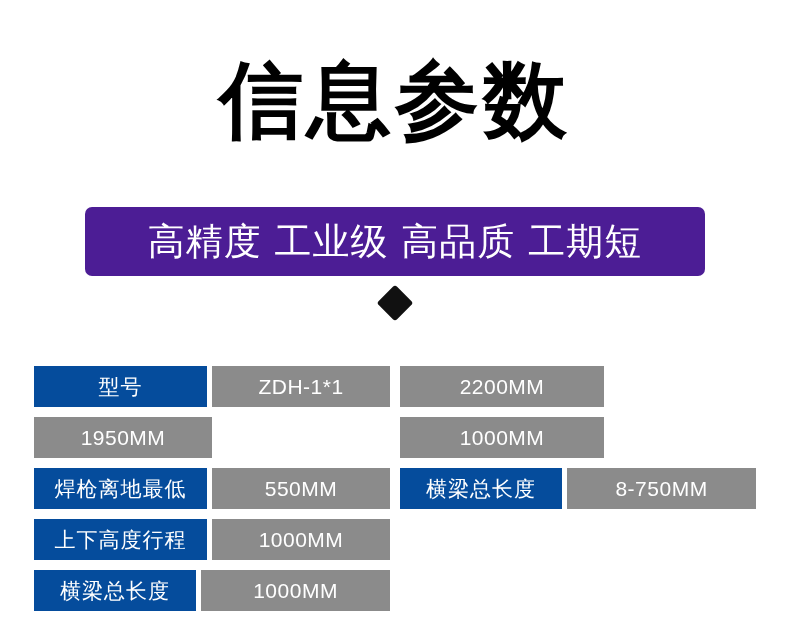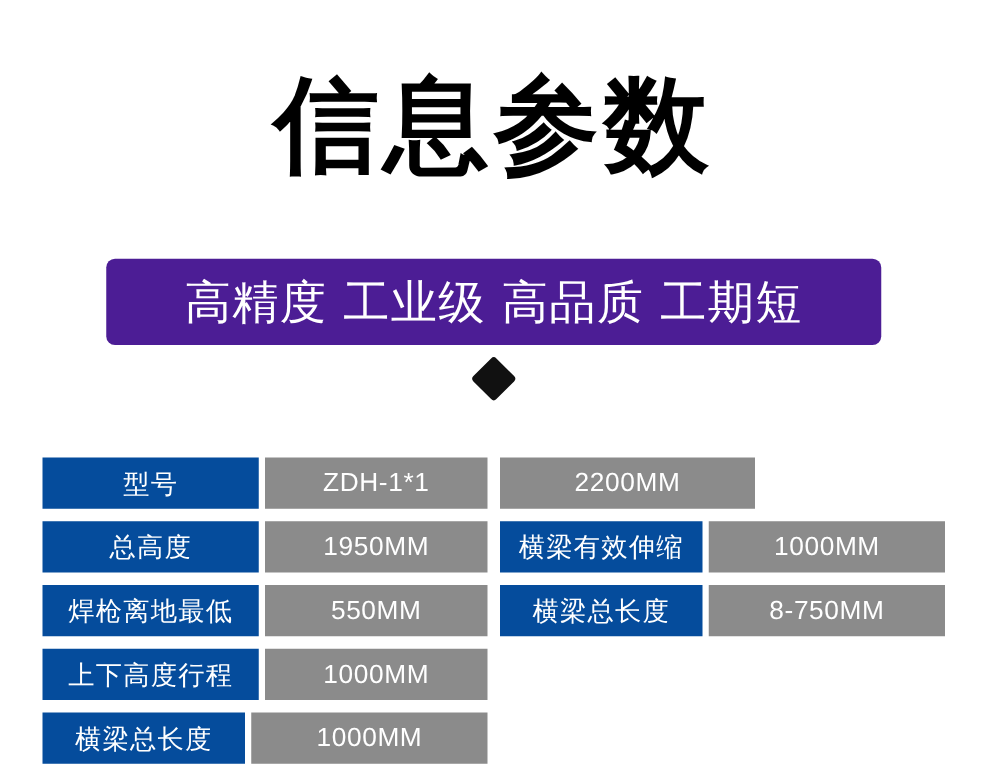--- a/index.html
+++ b/index.html
@@ -156,26 +156,24 @@
         <div class="cell cell-value">ZDH-1*1</div>
       </div>
       <div class="spacer"></div>
       <div class="col-right">
         <div class="cell cell-value">2200MM</div>
       </div>
     </div>
 
     <div class="spec-row">
       <div class="col-left">
-        <div class="cell cell-label">总高度</div>
         <div class="cell cell-value">1950MM</div>
       </div>
       <div class="spacer"></div>
       <div class="col-right">
-        <div class="cell cell-label">横梁有效伸缩</div>
         <div class="cell cell-value">1000MM</div>
       </div>
     </div>
 
     <div class="spec-row">
       <div class="col-left">
         <div class="cell cell-label">焊枪离地最低</div>
         <div class="cell cell-value">550MM</div>
       </div>
       <div class="spacer"></div>

